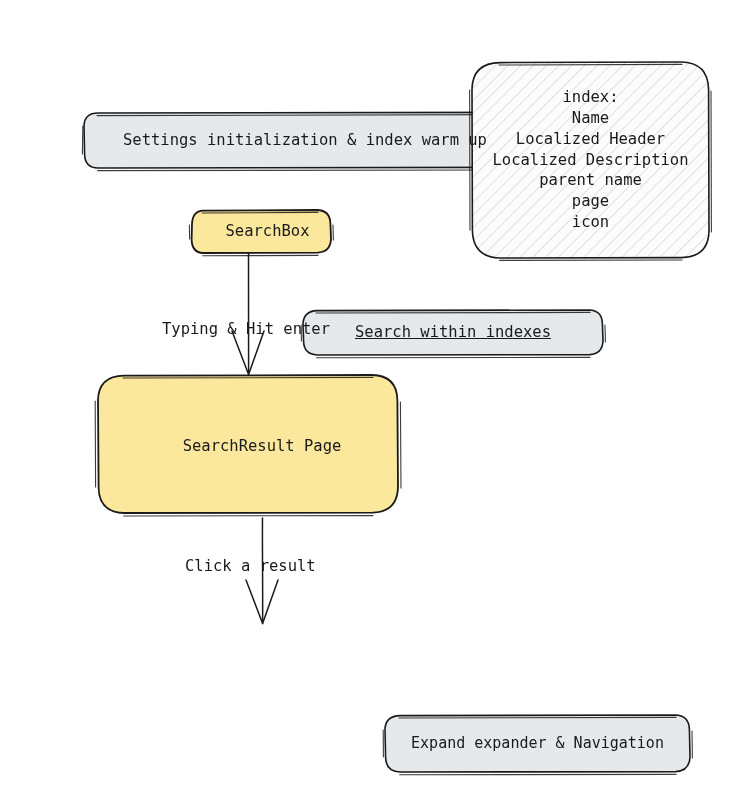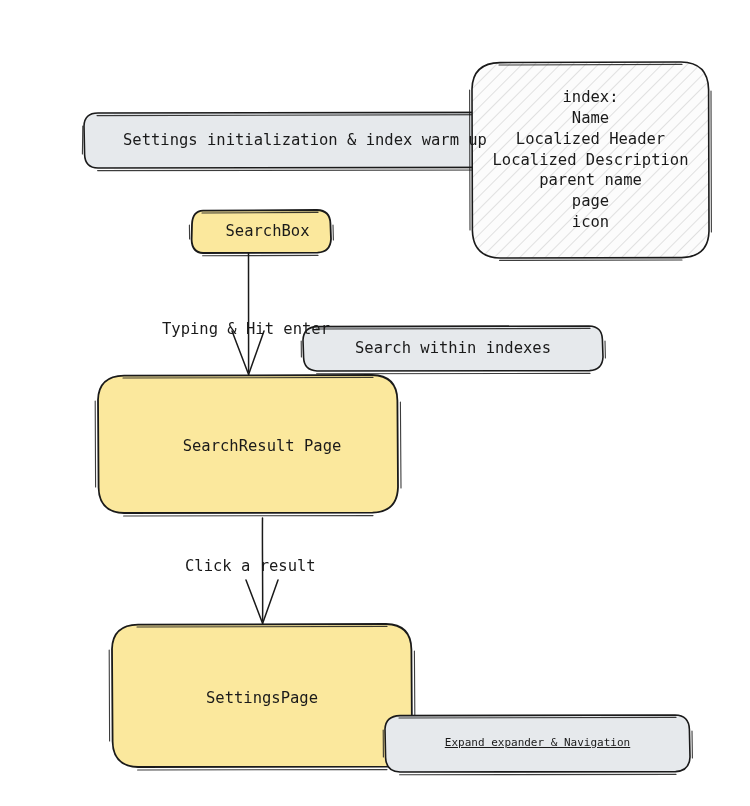--- a/index.html
+++ b/index.html
@@ -68,35 +68,35 @@
   #node-index {
     left: 472px; top: 62px; width: 237px; height: 196px;
     font-size: 15.5px;
     align-items: center;
   }
   #node-searchbox {
     left: 192px; top: 210px; width: 151px; height: 43px;
     font-size: 15.5px;
   }
   #node-search-within {
-    left: 303px; top: 326px; width: 300px; height: 45px;
-    font-size: 15.5px;
+    left: 303px; top: 310px; width: 300px; height: 45px;
+    font-size: 15.5px;
+    text-decoration: underline;
   }
   #node-searchresult {
     left: 98px; top: 375px; width: 328px; height: 143px;
     font-size: 15.5px;
   }
   #node-settingspage {
     left: 112px; top: 624px; width: 300px; height: 148px;
     font-size: 15.5px;
   }
   #node-expand {
     left: 385px; top: 715px; width: 305px; height: 57px;
-    font-size: 11px;
-    text-decoration: underline;
+    font-size: 15px;
   }
 
   
   #edge-label-typing {
     left: 162px; top: 300px;
     font-size: 15.5px;
     margin-top: 20px;
   }
   #edge-label-click {
     left: 185px; top: 557px;
@@ -186,27 +186,20 @@
   <div class="node" id="node-searchresult">
     <svg class="frame" width="312" height="155" viewBox="0 0 312 155" aria-hidden="true">
       <path d="M32,6.6 L280,6 Q305,6.4 305.4,31.4 L306,118 Q305.4,143 280.6,143.6 L32,144 Q7,143.4 6.6,118.6 L6,31 Q6.6,7 32,6.6 Z" fill="#fbe89d" stroke="#1a1a1a" stroke-width="1.8" stroke-linejoin="round"></path>
       <path d="M31,9 L281,8.4 M308.4,33 L309,119 M281,146.6 L31.6,147 M3.6,118 L3.2,32" fill="none" stroke="#1a1a1a" stroke-width="1.1" stroke-linecap="round" opacity="0.85"></path>
     </svg>
     <span class="label">SearchResult Page</span>
   </div>
 
   <div class="note-text" id="edge-label-click">Click a result</div>
 
-  <div class="node" id="node-settingspage">
-    <svg class="frame" width="312" height="160" viewBox="0 0 312 160" aria-hidden="true">
-      <path d="M32,6.6 L280,6 Q305,6.4 305.4,31.4 L306,123 Q305.4,148 280.6,148.6 L32,149 Q7,148.4 6.6,123.6 L6,31 Q6.6,7 32,6.6 Z" fill="#fbe89d" stroke="#1a1a1a" stroke-width="1.8" stroke-linejoin="round"></path>
-      <path d="M31,9 L281,8.4 M308.4,33 L309,124 M281,151.6 L31.6,152 M3.6,123 L3.2,32" fill="none" stroke="#1a1a1a" stroke-width="1.1" stroke-linecap="round" opacity="0.85"></path>
-    </svg>
-    <span class="label">SettingsPage</span>
-  </div>
 
   <div class="node" id="node-expand">
     <svg class="frame" width="317" height="69" viewBox="0 0 317 69" aria-hidden="true">
       <path d="M21,6.6 L296,6 Q310,6.4 310.4,20.4 L311,48 Q310.4,62 296.6,62.6 L21,63 Q7,62.4 6.6,48.6 L6,20 Q6.6,7 21,6.6 Z" fill="#e6e9ec" stroke="#1a1a1a" stroke-width="1.6" stroke-linejoin="round"></path>
       <path d="M20,9 L297,8.4 M313,22 L313.4,49 M297,65.4 L20.6,65.8 M4.4,48 L4.2,21" fill="none" stroke="#1a1a1a" stroke-width="1.1" stroke-linecap="round" opacity="0.85"></path>
     </svg>
     <span class="label">Expand expander &amp; Navigation</span>
   </div>
 
 </div>

